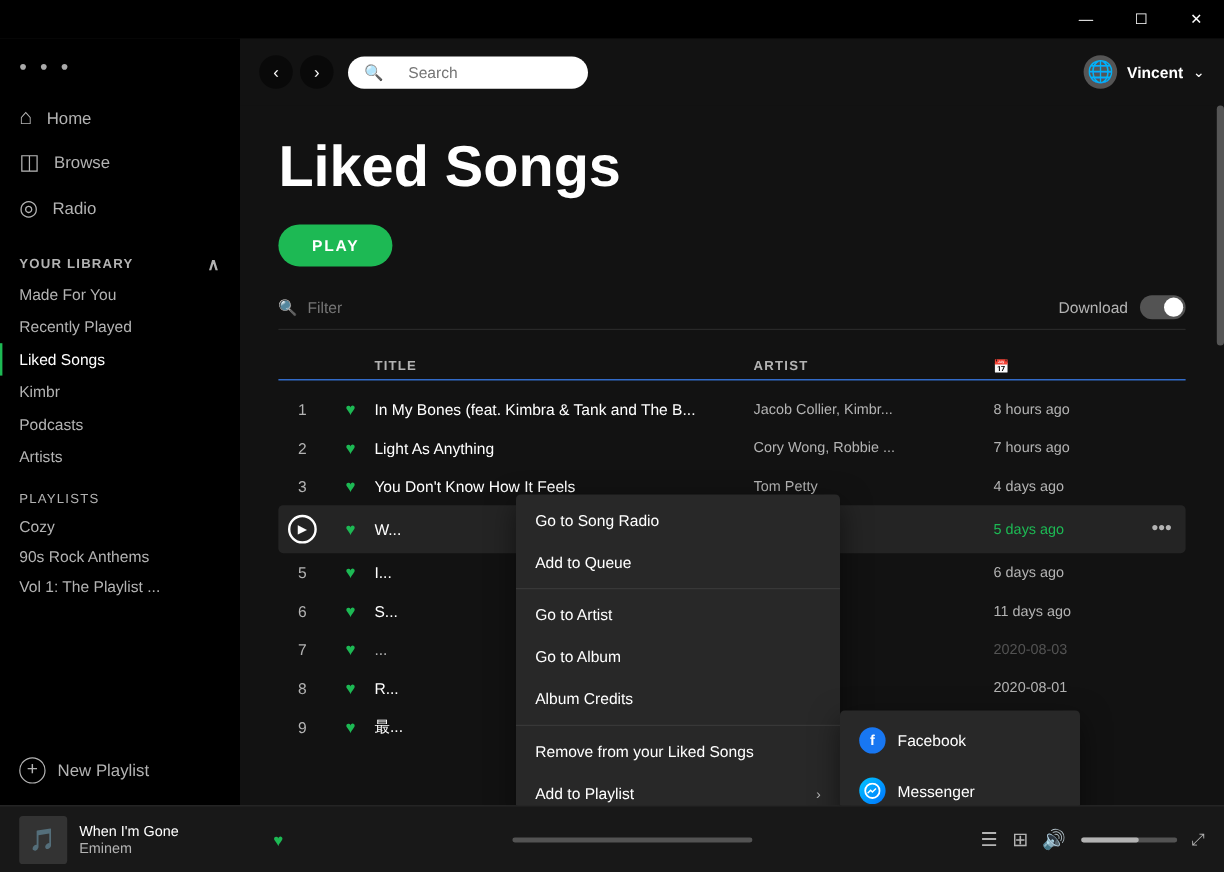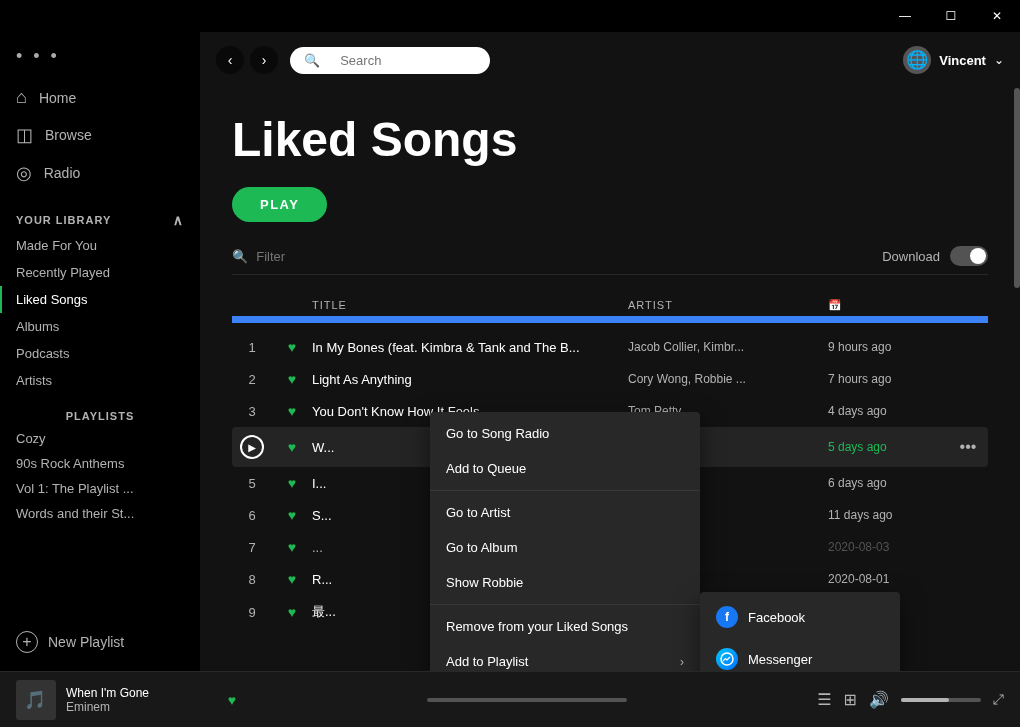--- a/index.html
+++ b/index.html
@@ -96,24 +96,23 @@
       border-left: 2px solid #1db954;
       padding-left: 14px;
     }
     .sidebar-playlists-section {
       padding: 8px 0;
     }
     .sidebar-playlists-label {
       padding: 8px 16px 4px;
       color: #b3b3b3;
       font-size: 11px;
-      font-weight: 700;
+      font-weight: 400;
       letter-spacing: 1px;
       text-transform: uppercase;
-      text-align: center;
     }
     .sidebar-playlist-item {
       padding: 5px 16px;
       color: #b3b3b3;
       cursor: pointer;
       font-size: 13px;
       white-space: nowrap;
       overflow: hidden;
       text-overflow: ellipsis;
     }
@@ -287,24 +286,24 @@
       right: 2px;
     }
 
     
     .table-header {
       display: grid;
       grid-template-columns: 40px 40px 1fr 200px 120px 40px;
       padding: 4px 0;
       color: #b3b3b3;
       font-size: 11px;
-      font-weight: 400;
+      font-weight: 700;
       letter-spacing: 1px;
       text-transform: uppercase;
-      border-bottom: 7px solid #3b82f6;
+      border-bottom: 1px solid #3b82f6;
       margin-bottom: 8px;
       margin-top: 20px;
     }
     .table-row {
       display: grid;
       grid-template-columns: 40px 40px 1fr 200px 120px 40px;
       padding: 8px 0;
       align-items: center;
       border-radius: 4px;
       cursor: pointer;
@@ -501,30 +500,29 @@
     </div>
 
     <div class="sidebar-section-header">
       <span>YOUR LIBRARY</span>
       <span class="arrow">∧</span>
     </div>
 
     <div class="sidebar-library-item">Made For You</div>
     <div class="sidebar-library-item">Recently Played</div>
     <div class="sidebar-library-item active">Liked Songs</div>
-    <div class="sidebar-library-item">Albums</div>
+    <div class="sidebar-library-item">Kimbr</div>
     <div class="sidebar-library-item">Podcasts</div>
     <div class="sidebar-library-item">Artists</div>
 
     <div class="sidebar-playlists-section">
       <div class="sidebar-playlists-label">PLAYLISTS</div>
       <div class="sidebar-playlist-item">Cozy</div>
       <div class="sidebar-playlist-item">90s Rock Anthems</div>
       <div class="sidebar-playlist-item">Vol 1: The Playlist ...</div>
-      <div class="sidebar-playlist-item">Words and their St...</div>
     </div>
 
     <div style="flex:1"></div>
 
     <div class="sidebar-new-playlist">
       <div class="new-playlist-icon">+</div>
       <span>New Playlist</span>
     </div>
   </div>
 
@@ -574,21 +572,21 @@
         <div>📅</div>
         <div></div>
       </div>
 
       
       <div class="table-row">
         <div style="color:#b3b3b3;text-align:center;">1</div>
         <div class="heart-icon">♥</div>
         <div class="song-title">In My Bones (feat. Kimbra &amp; Tank and The B...</div>
         <div class="song-artist">Jacob Collier, Kimbr...</div>
-        <div class="song-time">9 hours ago</div>
+        <div class="song-time">8 hours ago</div>
         <div></div>
       </div>
 
       <div class="table-row">
         <div style="color:#b3b3b3;text-align:center;">2</div>
         <div class="heart-icon">♥</div>
         <div class="song-title">Light As Anything</div>
         <div class="song-artist">Cory Wong, Robbie ...</div>
         <div class="song-time">7 hours ago</div>
         <div></div>
@@ -671,21 +669,21 @@
           <span>Add to Queue</span>
         </div>
         <hr class="context-menu-divider">
         <div class="context-menu-item">
           <span>Go to Artist</span>
         </div>
         <div class="context-menu-item">
           <span>Go to Album</span>
         </div>
         <div class="context-menu-item">
-          <span>Show Robbie</span>
+          <span>Album Credits</span>
         </div>
         <hr class="context-menu-divider">
         <div class="context-menu-item">
           <span>Remove from your Liked Songs</span>
         </div>
         <div class="context-menu-item">
           <span>Add to Playlist</span>
           <span class="submenu-arrow">›</span>
         </div>
 

